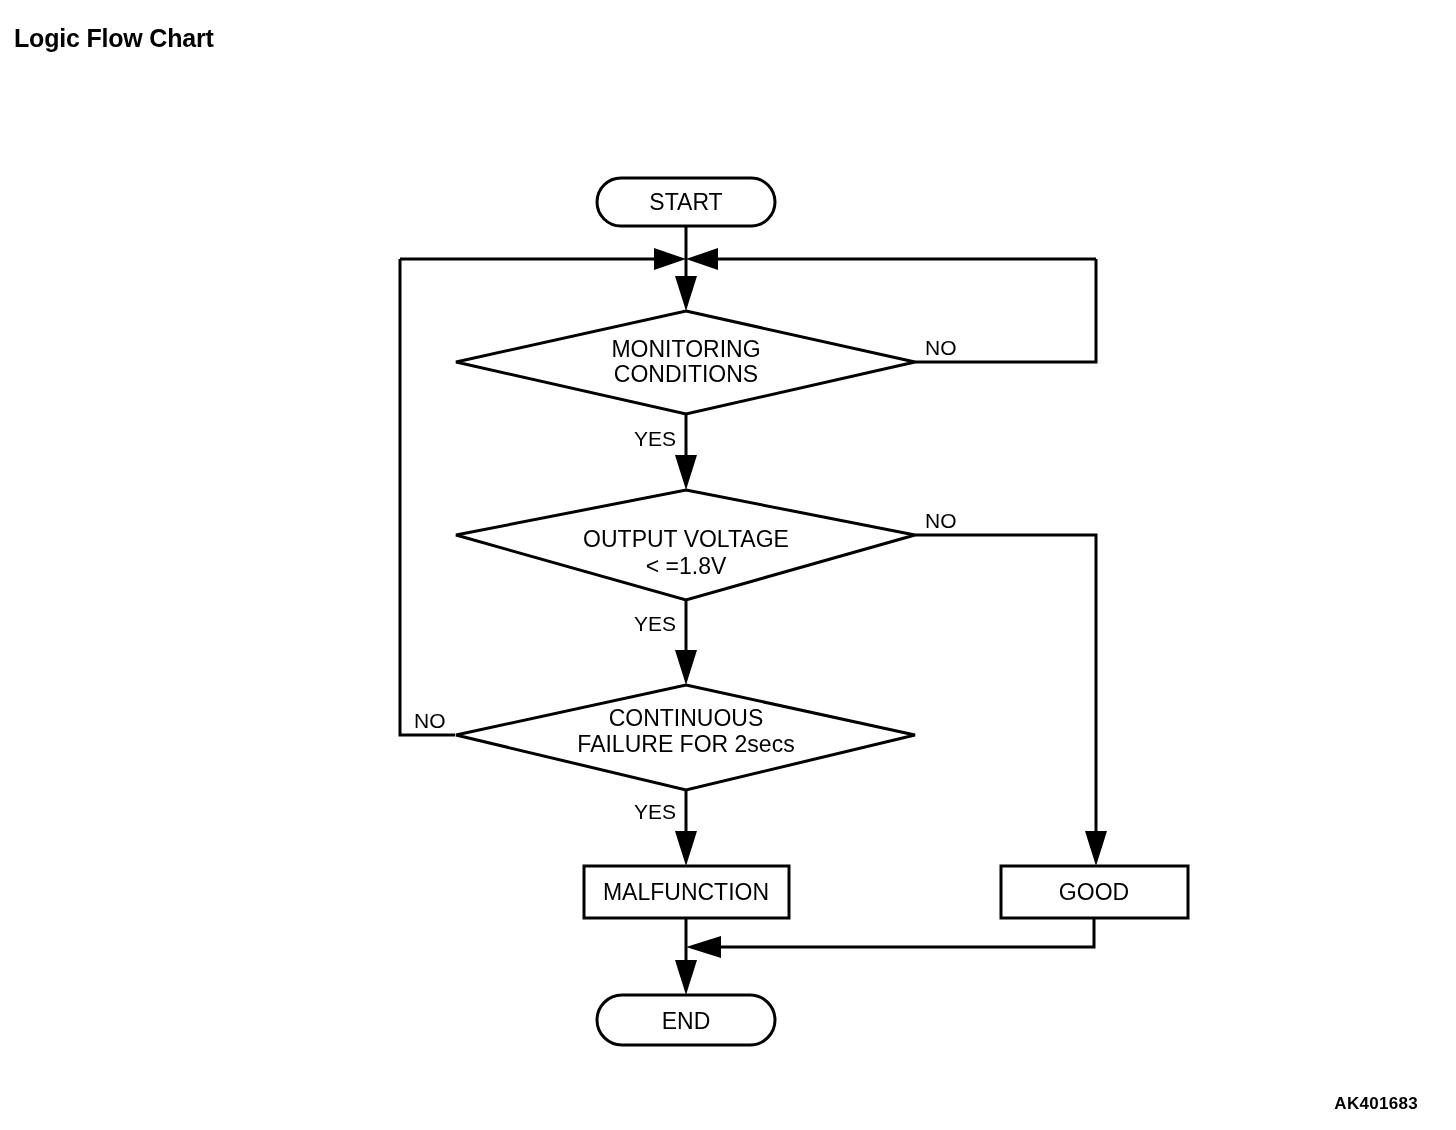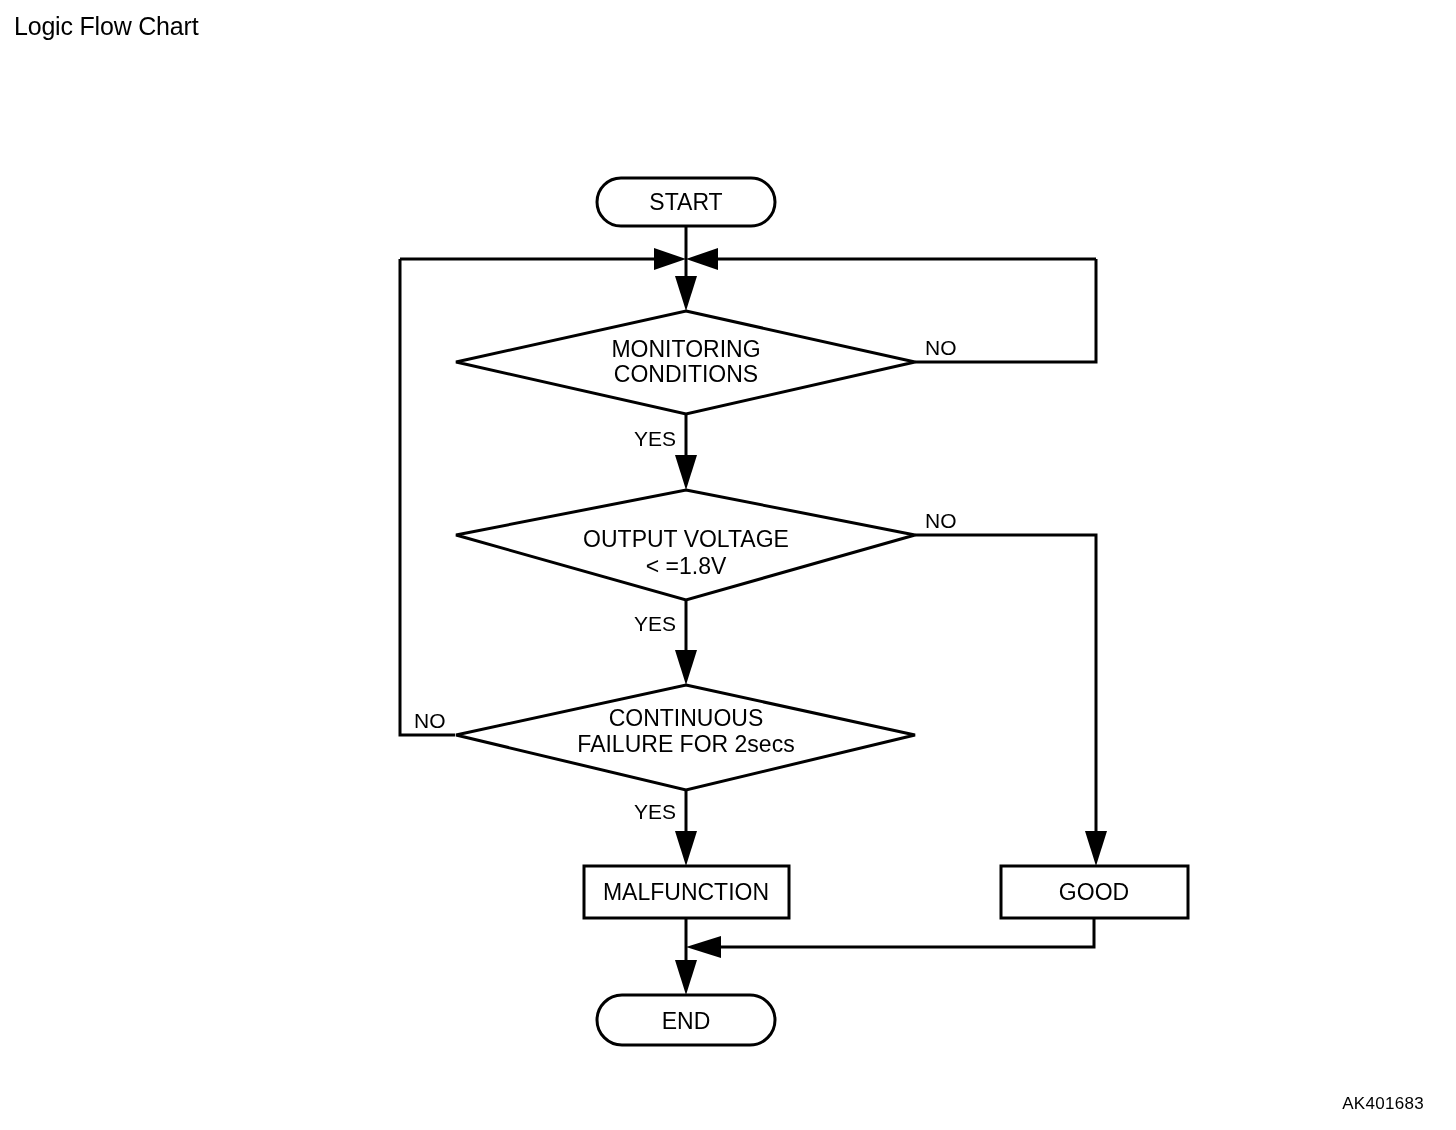--- a/index.html
+++ b/index.html
@@ -11,40 +11,40 @@
     width: 1456px;
     height: 1130px;
     position: relative;
     font-family: "Liberation Sans", sans-serif;
     color: #000000;
     overflow: hidden;
   }
   #page-title {
     position: absolute;
     left: 14px;
-    top: 10px;
+    top: 22px;
     font-size: 25px;
-    font-weight: normal;
+    font-weight: bold;
     letter-spacing: -0.2px;
     line-height: 32px;
     white-space: nowrap;
   }
   #diagram-canvas {
     position: absolute;
     left: 0;
     top: 0;
     width: 1456px;
     height: 1130px;
   }
   #figure-code {
     position: absolute;
-    right: 32px;
+    right: 38px;
     bottom: 16px;
     font-size: 17px;
-    font-weight: normal;
+    font-weight: bold;
     letter-spacing: 0.3px;
     white-space: nowrap;
   }
   svg text {
     font-family: "Liberation Sans", sans-serif;
     fill: #000000;
   }
   .node-label {
     font-size: 23px;
   }

